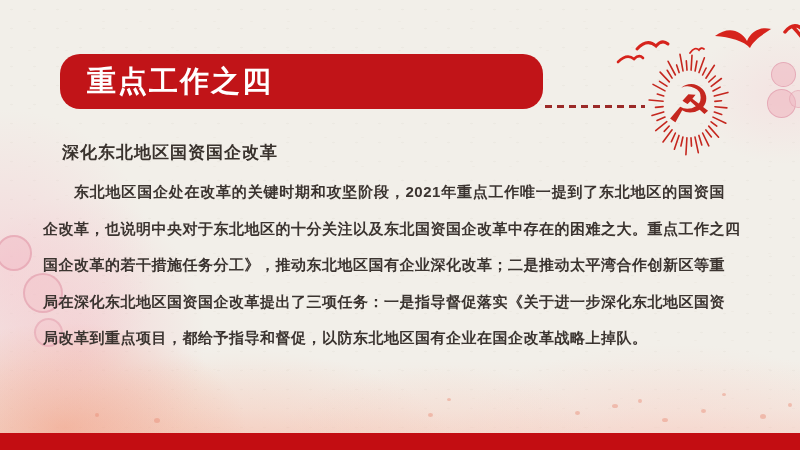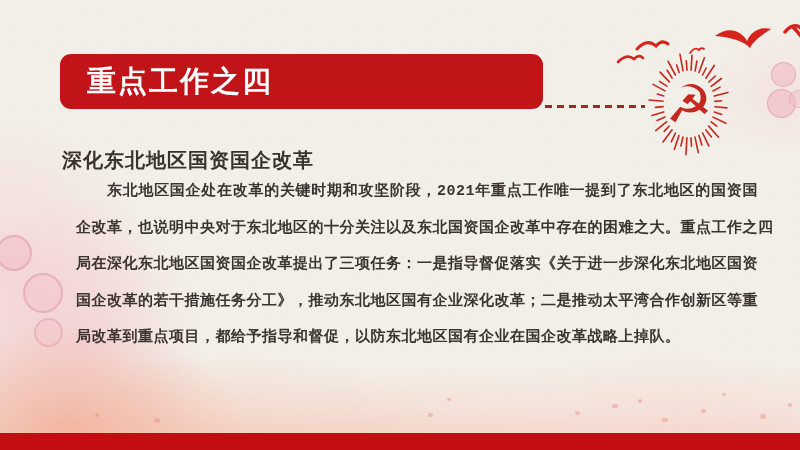--- a/index.html
+++ b/index.html
@@ -25,21 +25,21 @@
       radial-gradient(180px 210px at 10% 76%, rgba(244,178,188,0.40), rgba(244,178,188,0) 70%),
       radial-gradient(130px 100px at 98% 21%, rgba(246,205,212,0.35), rgba(246,205,212,0) 70%),
       linear-gradient(to top, rgba(246,190,175,0.45) 0%, rgba(248,210,198,0.25) 9%, rgba(248,210,198,0) 20%);
   }
   .bubble{position:absolute;border-radius:50%;pointer-events:none;}
   .dot{position:absolute;border-radius:50%;background:rgba(232,140,118,0.45);pointer-events:none;}
 
   
   .banner{
     position:absolute;left:60px;top:54px;width:483px;height:55px;
-    background:#c11418;border-radius:11px;
+    background:#c11418;border-radius:20px;
     display:flex;align-items:center;
   }
   .banner-title{
     color:#ffffff;font-size:29px;font-weight:bold;letter-spacing:2px;
     padding-left:27px;line-height:55px;white-space:nowrap;
   }
   .dash-line{
     position:absolute;left:545px;top:105px;width:100px;height:3px;
     background:repeating-linear-gradient(90deg,#9b2a28 0 7px, transparent 7px 12px);
   }
@@ -49,24 +49,24 @@
   .emblem svg{position:absolute;inset:0;}
   .emblem-glyph{
     position:absolute;inset:0;display:flex;align-items:center;justify-content:center;
     font-size:52px;color:#c5271f;font-family:"DejaVu Sans", sans-serif;line-height:1;
   }
 
   .birds{position:absolute;left:600px;top:15px;width:200px;height:60px;}
 
   
   .subtitle{
-    position:absolute;left:62px;top:147px;
-    font-size:20px;font-weight:bold;color:#39322d;letter-spacing:1px;white-space:nowrap;
+    position:absolute;left:62px;top:141px;
+    font-size:17px;font-weight:bold;color:#39322d;letter-spacing:1px;white-space:nowrap;
   }
-  .body-text{position:absolute;left:76px;top:174px;width:682px;font-family:Liberation Mono, monospace;}
+  .body-text{position:absolute;left:43px;top:174px;width:682px;}
   .body-line{
     height:36.5px;line-height:36.5px;font-size:15px;font-weight:600;color:#3b3430;
     letter-spacing:0.5px;white-space:nowrap;
     text-align:justify;text-align-last:justify;
   }
   .body-line.first{text-indent:31px;}
   .body-line.last{text-align:right;text-align-last:left;}
 
   .bottom-bar{
     position:absolute;left:0;bottom:0;width:800px;height:17px;background:#c30d12;
@@ -162,20 +162,20 @@
     <path d="M18,47 Q27,38 34,44 Q39,39 43,43" fill="none" stroke="#d6231c" stroke-width="2.6" stroke-linecap="round"></path>
 
     <path d="M90,38 Q95,31 99,35 Q101,32 104,34" fill="none" stroke="#d6231c" stroke-width="1.8" stroke-linecap="round"></path>
   </svg>
 
   <div class="subtitle">深化东北地区国资国企改革</div>
 
   <div class="body-text">
     <div class="body-line first">东北地区国企处在改革的关键时期和攻坚阶段，2021年重点工作唯一提到了东北地区的国资国</div>
     <div class="body-line">企改革，也说明中央对于东北地区的十分关注以及东北国资国企改革中存在的困难之大。重点工作之四</div>
+    <div class="body-line">国企改革的若干措施任务分工》，推动东北地区国有企业深化改革；二是推动太平湾合作创新区等重</div>
     <div class="body-line">局在深化东北地区国资国企改革提出了三项任务：一是指导督促落实《关于进一步深化东北地区国资</div>
-    <div class="body-line">国企改革的若干措施任务分工》，推动东北地区国有企业深化改革；二是推动太平湾合作创新区等重</div>
     <div class="body-line last">局改革到重点项目，都给予指导和督促，以防东北地区国有企业在国企改革战略上掉队。</div>
   </div>
 
   <div class="bottom-bar"></div>
 
 </div>
 
 </body></html>

